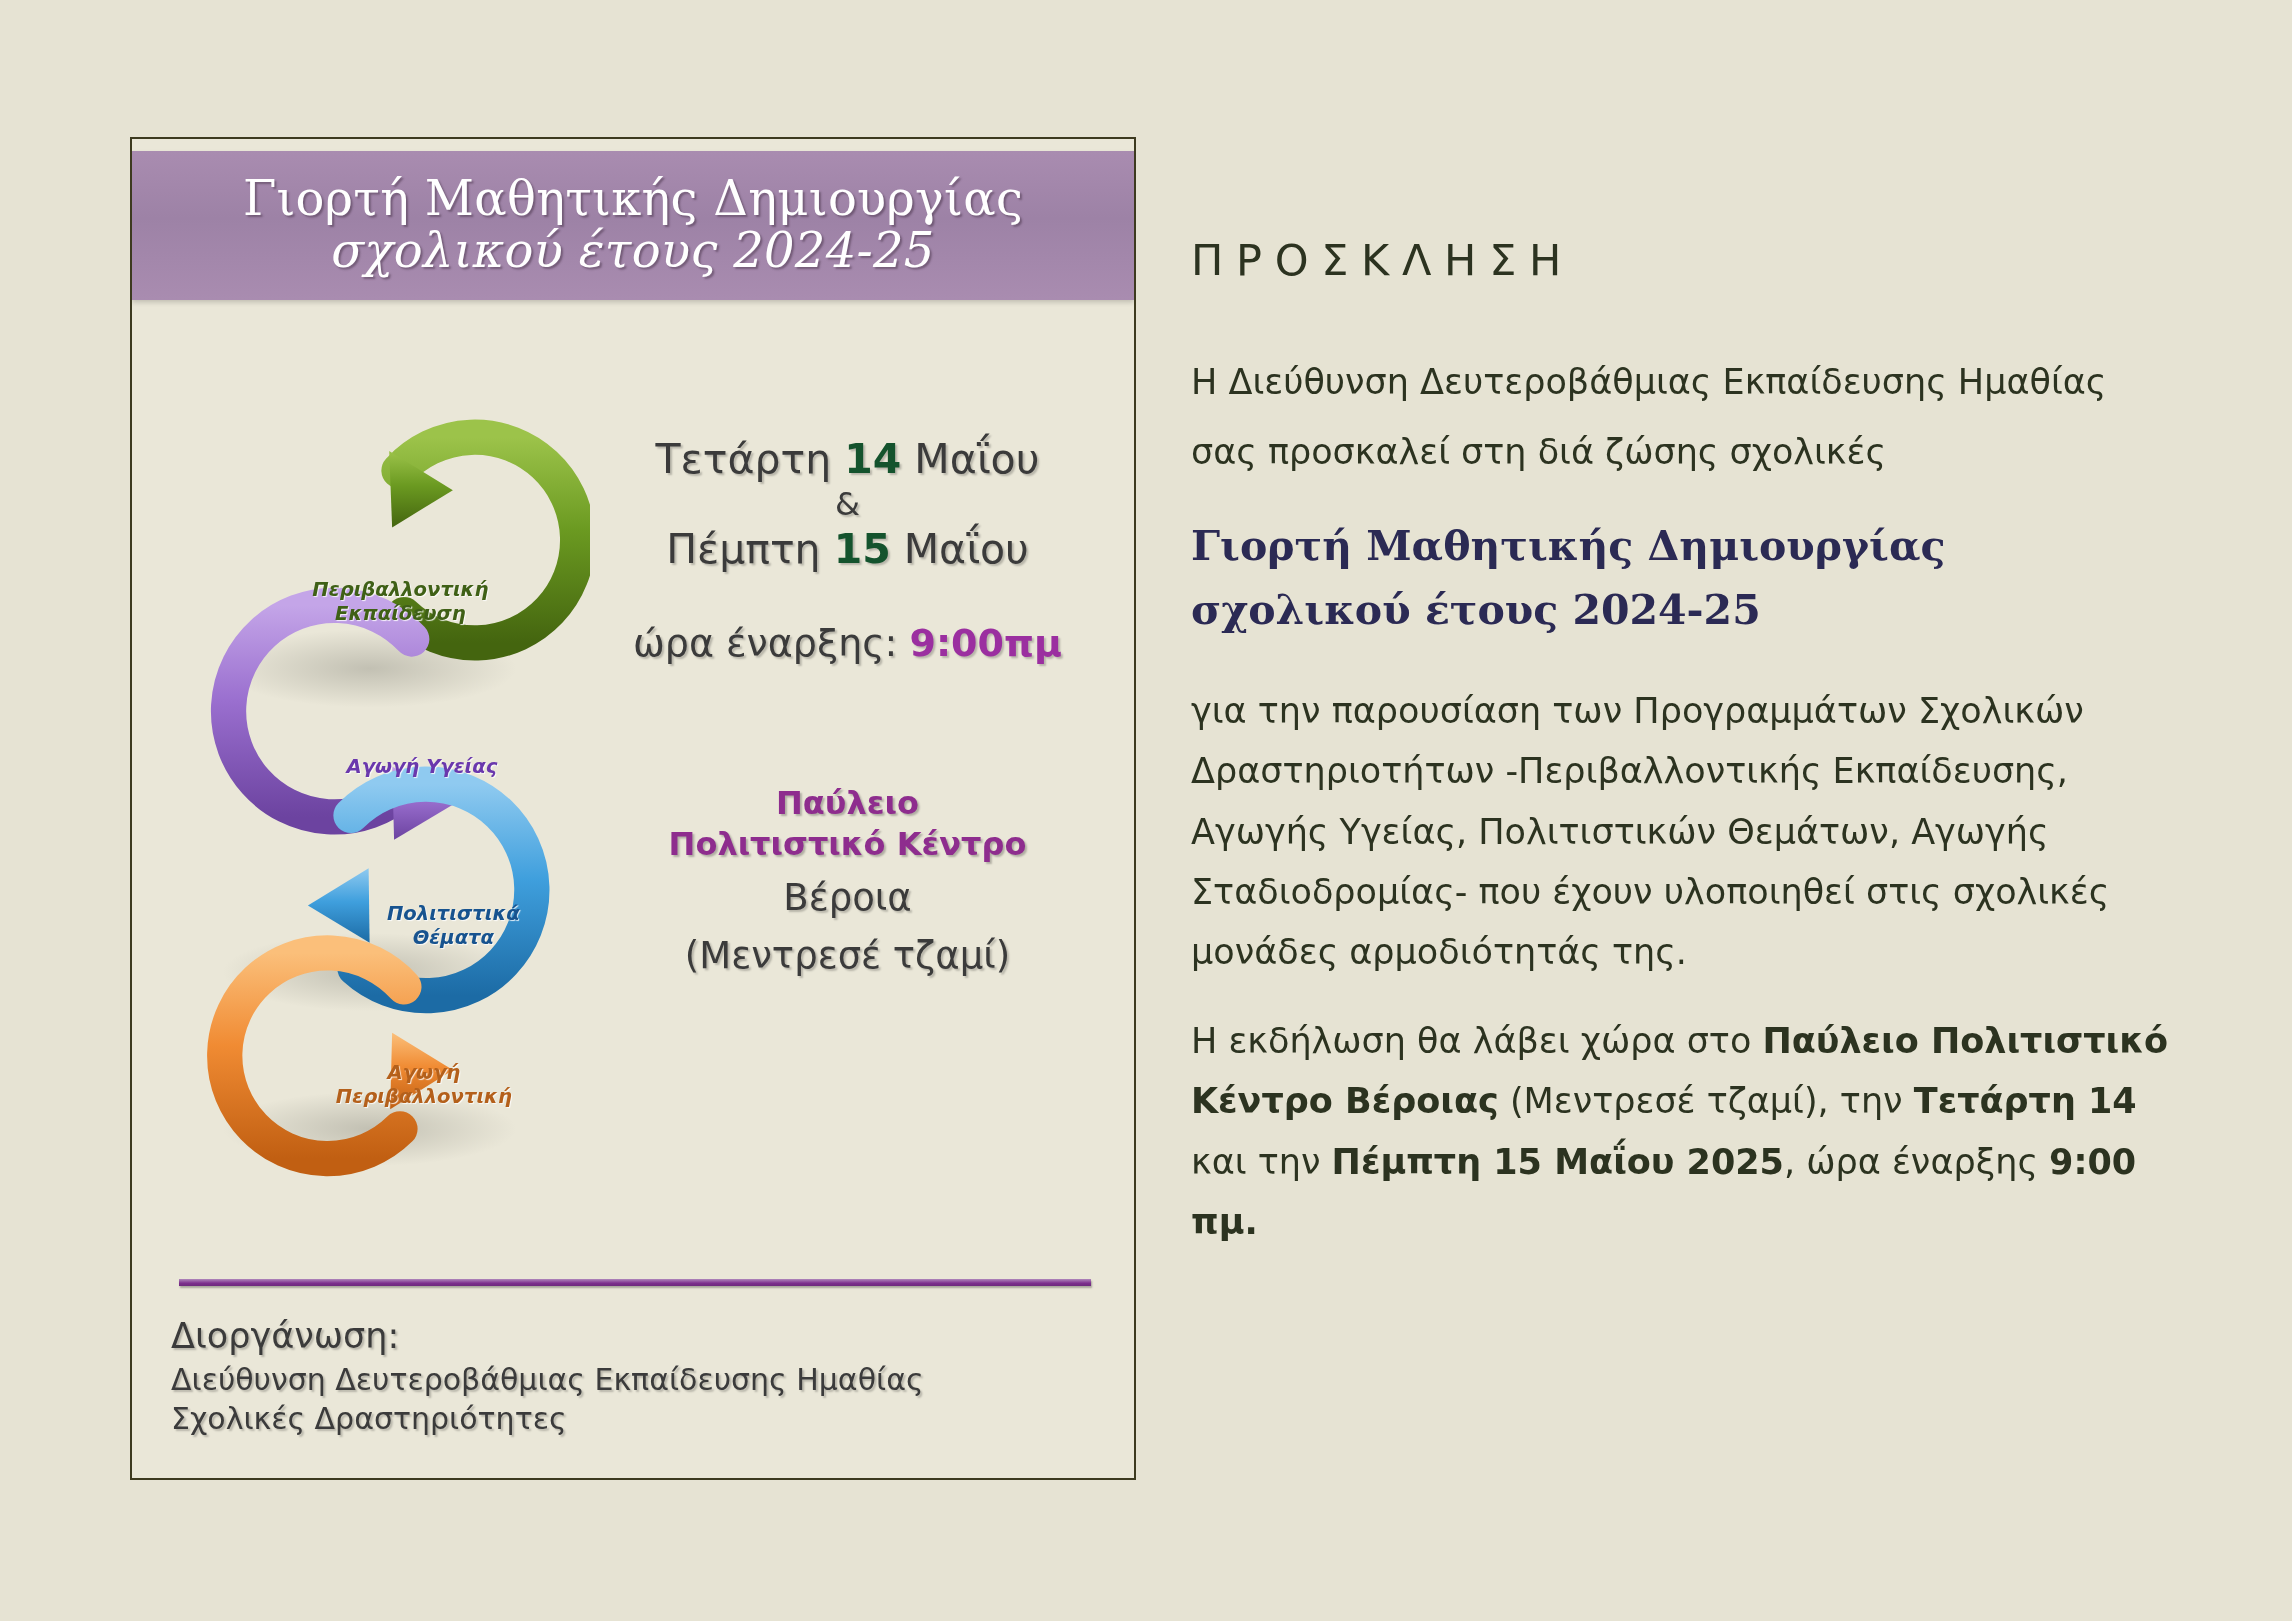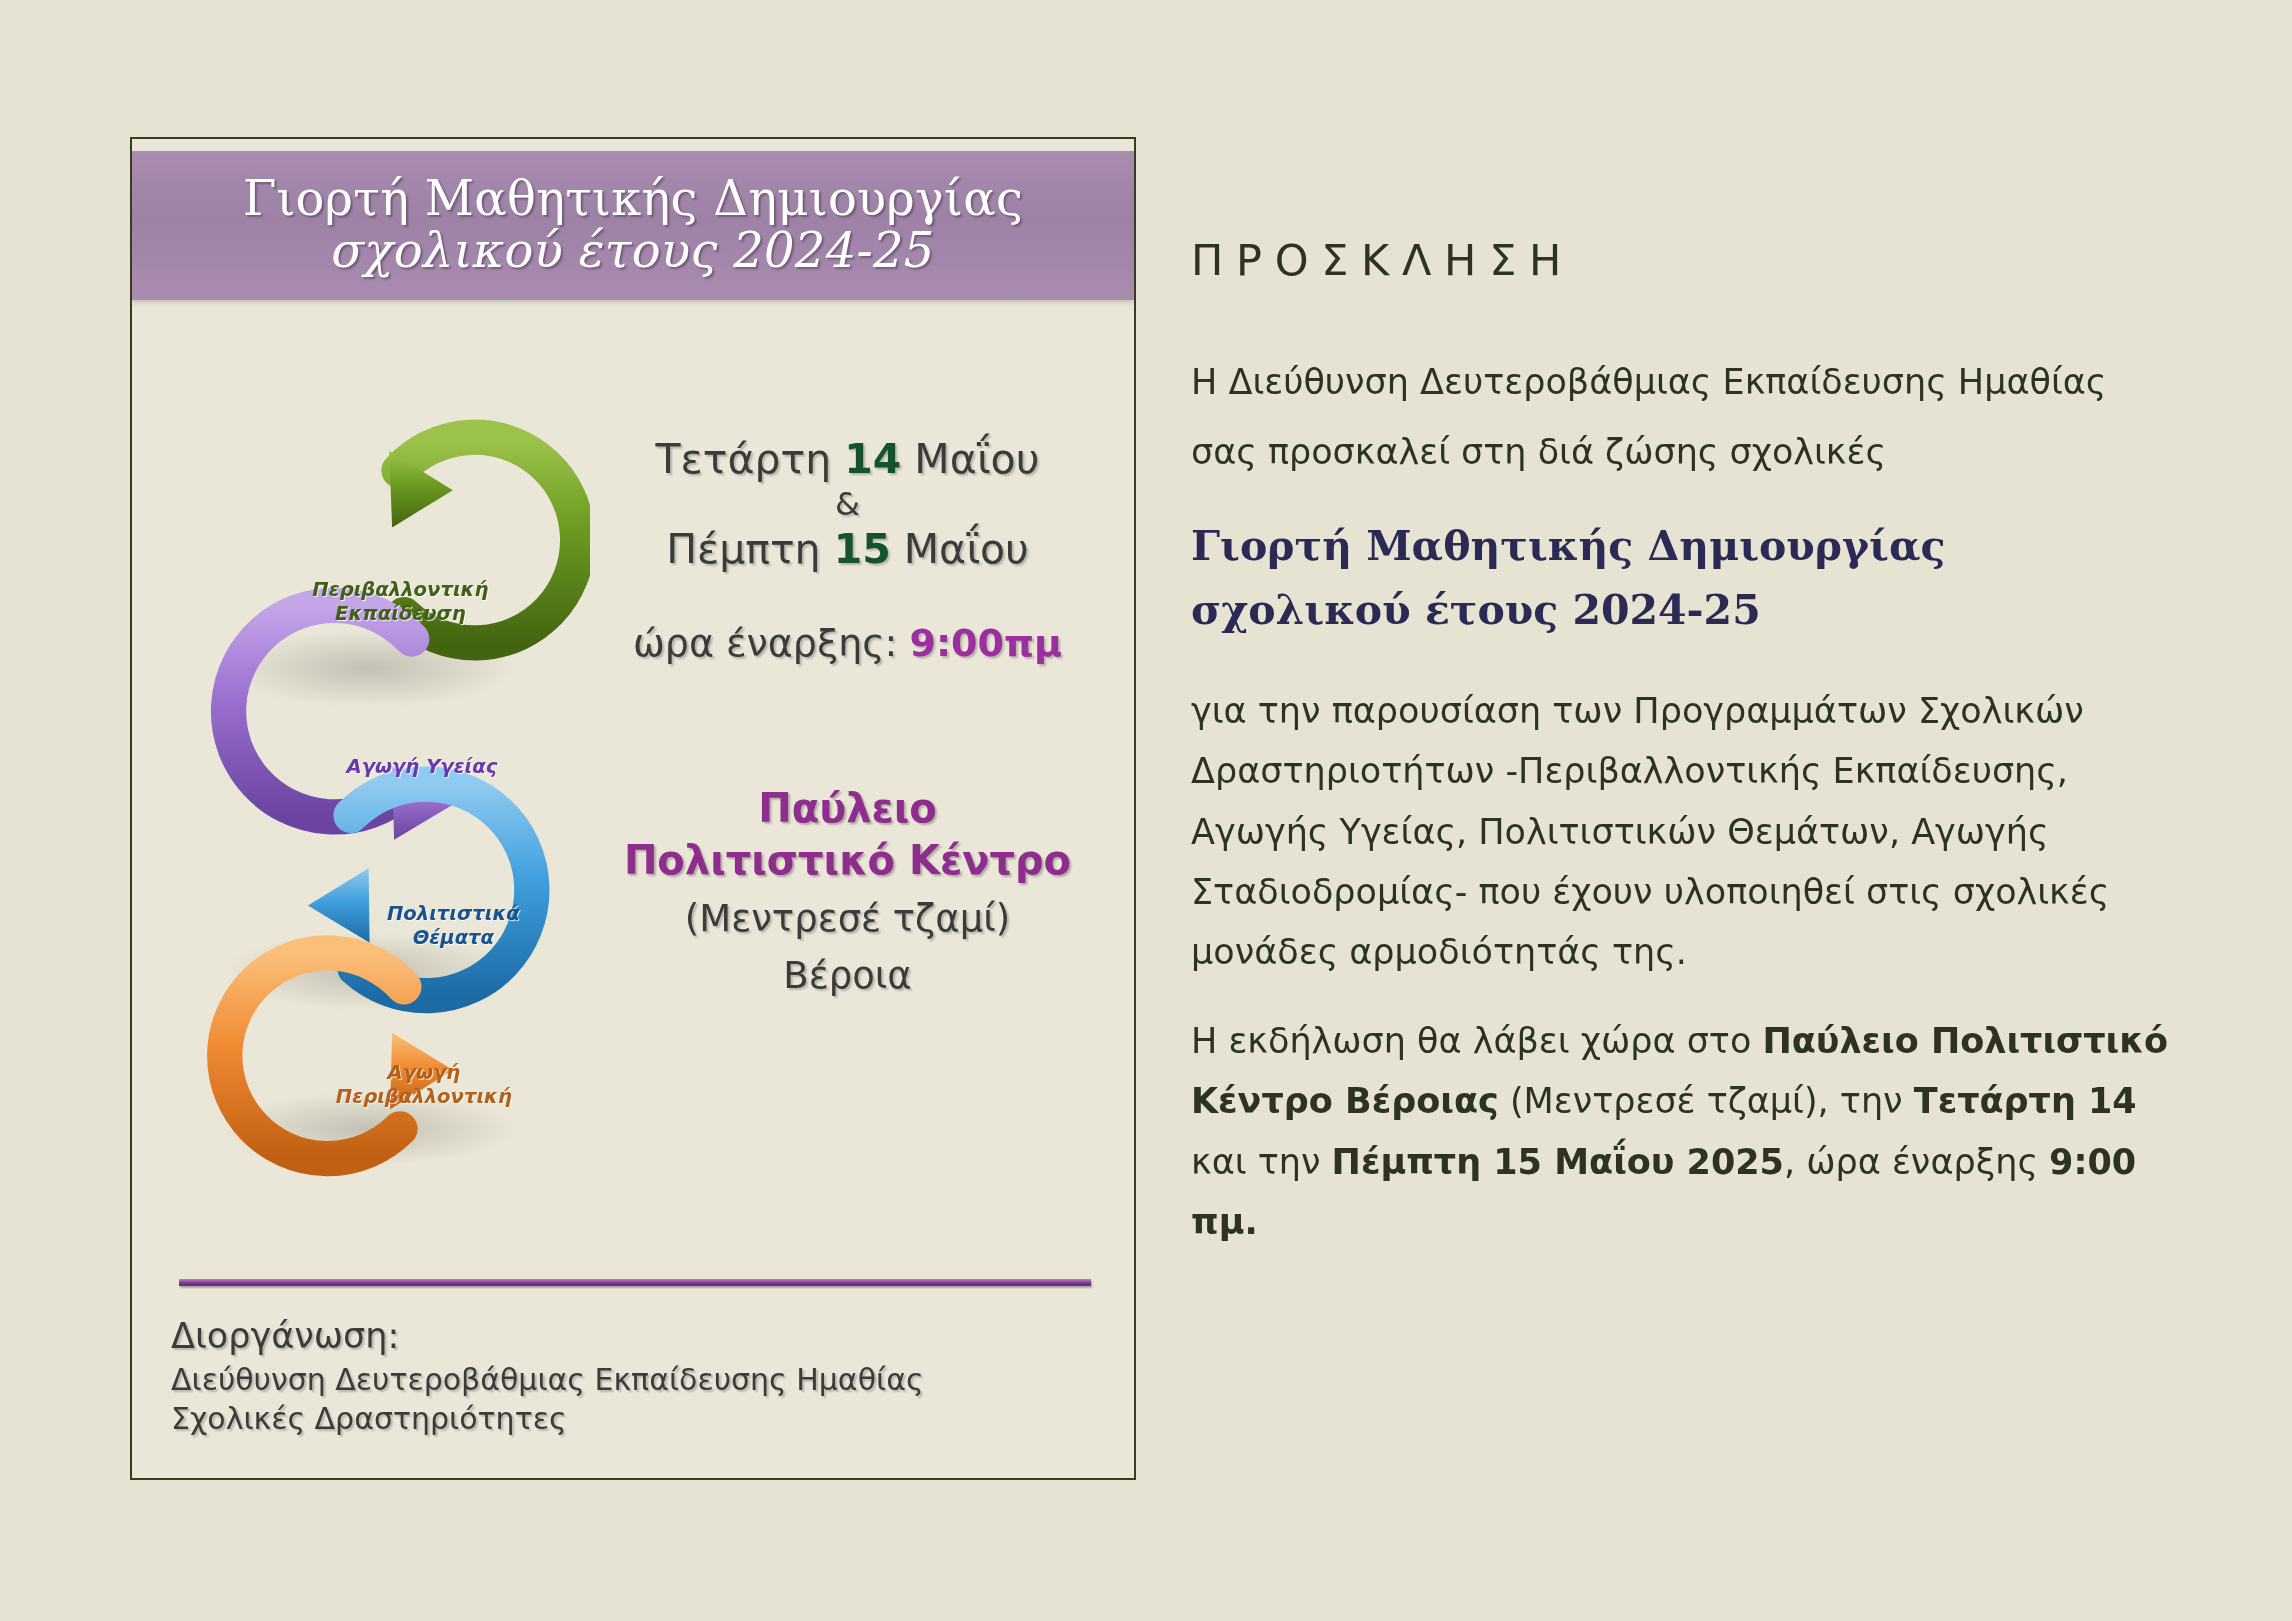--- a/index.html
+++ b/index.html
@@ -57,21 +57,21 @@
   .poster-info{
     position:absolute;left:451px;top:294px;width:529px;
     text-align:center;color:#3b3b3b;
   }
   .dates{font-size:41px;line-height:1.30;text-shadow:2px 2px 2px rgba(0,0,0,.22);}
   .dates .num{color:#14532d;font-weight:bold;}
   .amp{font-size:32px;line-height:1.15;text-shadow:2px 2px 2px rgba(0,0,0,.22);}
   .starttime{font-size:38px;margin-top:45px;text-shadow:2px 2px 2px rgba(0,0,0,.22);}
   .starttime .hl{color:#9b2fa0;font-weight:bold;}
   .venue{margin-top:118px;}
-  .venue .v1{font-size:40px;font-weight:bold;color:#8e2d8e;line-height:1.28;
+  .venue .v1{font-size:32px;font-weight:bold;color:#8e2d8e;line-height:1.28;
              text-shadow:2px 2px 2px rgba(0,0,0,.25);}
   .venue .v2{font-size:37px;color:#3b3b3b;line-height:1.35;margin-top:7.8px;
              text-shadow:2px 2px 2px rgba(0,0,0,.22);}
 
   
   .poster-rule{
     position:absolute;left:47px;bottom:192px;width:912px;height:6.9px;
     background:linear-gradient(180deg,#b088bb 0%,#7d2f8d 60%,#6d2a7c 100%);
     box-shadow:1px 2px 2px rgba(0,0,0,.28);
   }
@@ -199,22 +199,22 @@
         <div class="dates">
           <span>Πέμπτη </span><span class="num">15</span><span> Μαΐου</span>
         </div>
         <div class="starttime">
           <span>ώρα έναρξης: </span><span class="hl">9:00πμ</span>
         </div>
 
         <div class="venue">
           <div class="v1">Παύλειο</div>
           <div class="v1">Πολιτιστικό Κέντρο</div>
+          <div class="v2">Βέροια</div>
           <div class="v2">(Μεντρεσέ τζαμί)</div>
-          <div class="v2">Βέροια</div>
         </div>
       </div>
 
       <div class="poster-rule"></div>
 
       <div class="poster-foot">
         <div class="f1">Διοργάνωση:</div>
         <div class="f2">Διεύθυνση Δευτεροβάθμιας Εκπαίδευσης Ημαθίας</div>
         <div class="f3">Σχολικές Δραστηριότητες</div>
       </div>

